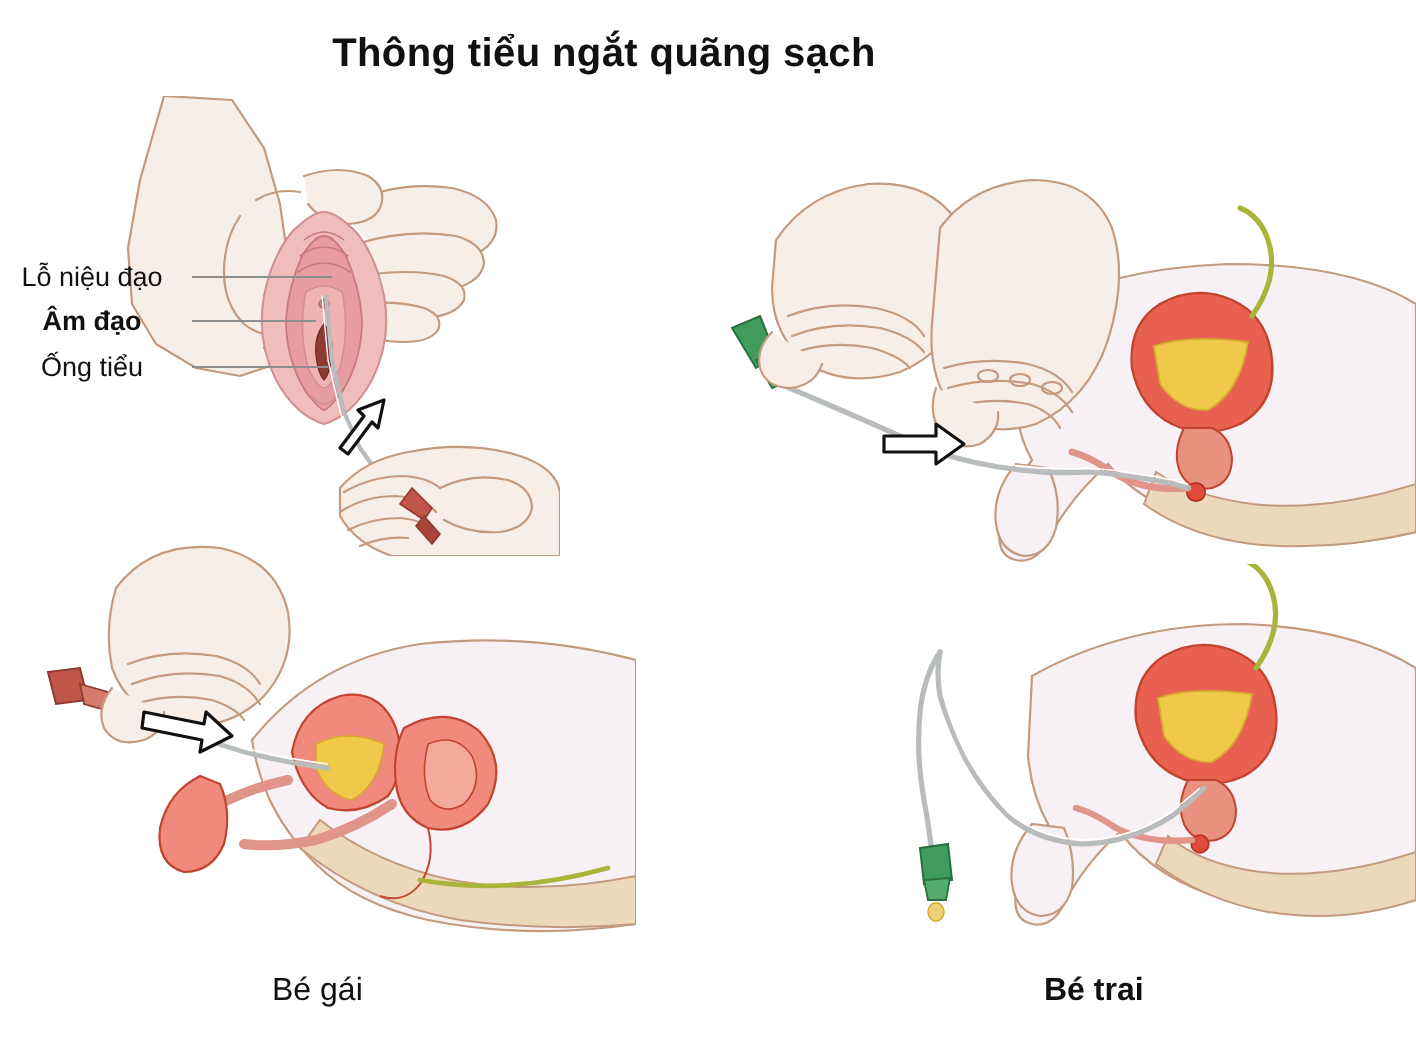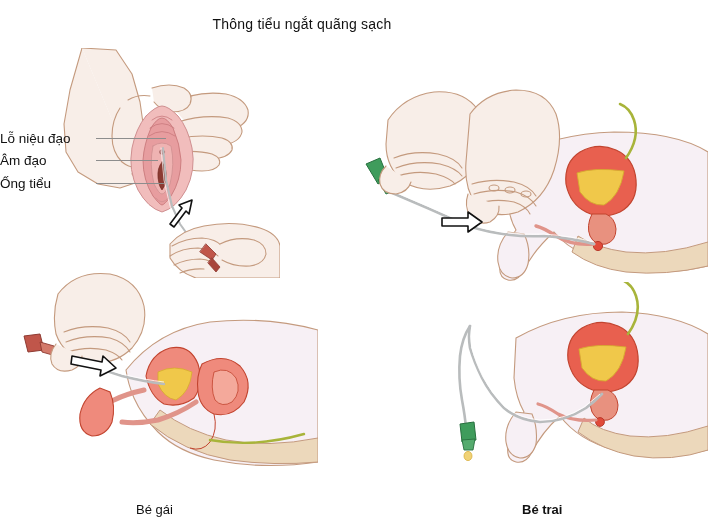--- a/index.html
+++ b/index.html
@@ -1,35 +1,35 @@
 <!DOCTYPE html>
 <html><head>
 <meta charset="utf-8">
 <style>
   html,body{margin:0;padding:0;background:#ffffff;}
   body{width:708px;height:527px;position:relative;overflow:hidden;
        font-family:"Liberation Sans","DejaVu Sans",sans-serif;color:#111;}
 
   .title{position:absolute;left:0;top:16px;width:604px;text-align:center;
-         font-size:14px;color:#111;letter-spacing:.2px;}
+         font-size:20px;color:#111;letter-spacing:.2px;font-weight:bold;}
 
   .panel{position:absolute;}
   .fig{position:absolute;left:0;top:0;}
 
-  .label{position:absolute;font-size:13.5px;color:#111;white-space:nowrap;text-align:left;}
+  .label{position:absolute;font-size:13.5px;color:#111;white-space:nowrap;text-align:center;}
   .lbl-1{left:0;top:131px;width:92px;}
-  .lbl-2{left:0;top:153px;width:92px;}
+  .lbl-2{left:0;top:153px;width:92px;font-weight:bold;}
   .lbl-3{left:0;top:176px;width:92px;}
 
   .leader{position:absolute;height:1px;background:#8d8d8d;}
   .ld-1{left:96px;top:138px;width:70px;}
   .ld-2{left:96px;top:160px;width:62px;}
   .ld-3{left:96px;top:183px;width:68px;}
 
-  .caption{position:absolute;font-size:13px;color:#111;white-space:nowrap;margin-top:15px;}
+  .caption{position:absolute;font-size:16px;color:#111;white-space:nowrap;}
   .cap-girl{left:136px;top:487px;}
   .cap-boy{left:522px;top:487px;font-weight:bold;}
 </style>
 </head>
 <body>
 
 <div class="title">Thông tiểu ngắt quãng sạch</div>
 
 <div class="panel" style="left:20px;top:48px;width:260px;height:230px;">
   <svg class="fig" width="260" height="230" viewBox="0 0 260 230">

